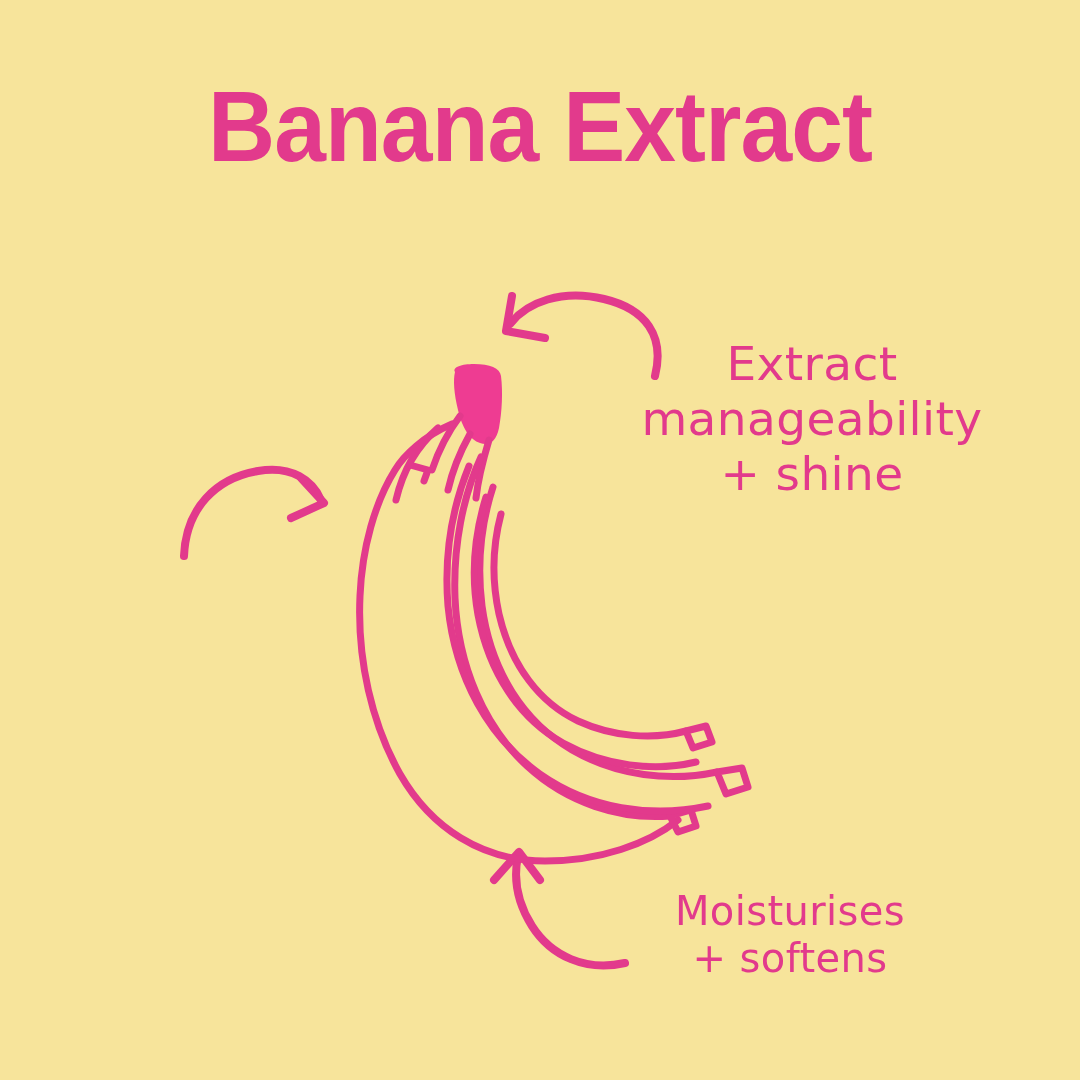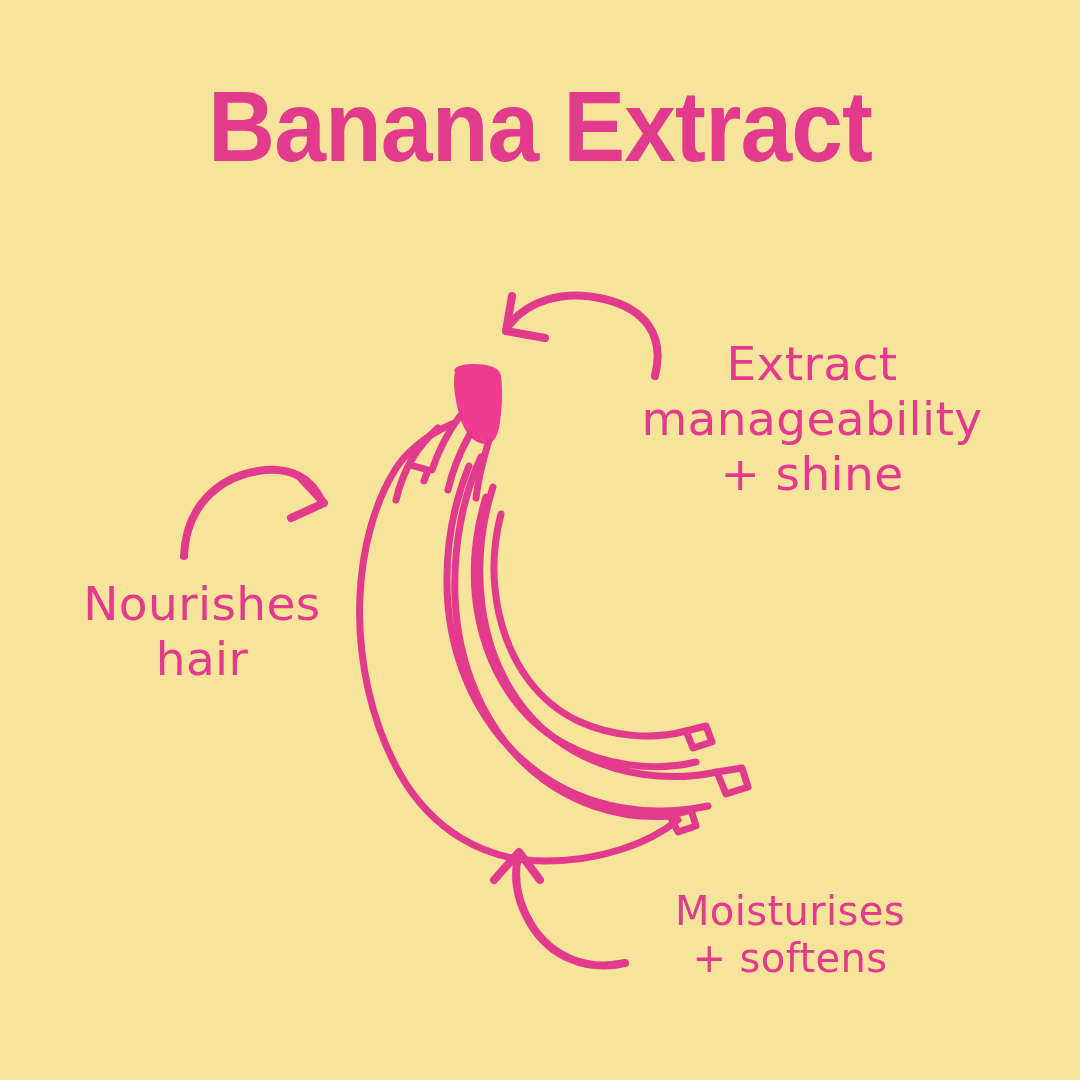--- a/index.html
+++ b/index.html
@@ -160,19 +160,17 @@
 
       <path class="stroke" stroke-width="7" d="M410 465 L 428 470 L 424 481"></path>
 
     </g>
   </svg>
 
   <div class="callout" id="label-improves">Extract
 manageability
 + shine</div>
 
-  <div class="callout" id="label-nourishes">Nourishes
-hair</div>
 
   <div class="callout" id="label-moisturises">Moisturises
 + softens</div>
 
 </div>
 
 </body></html>

